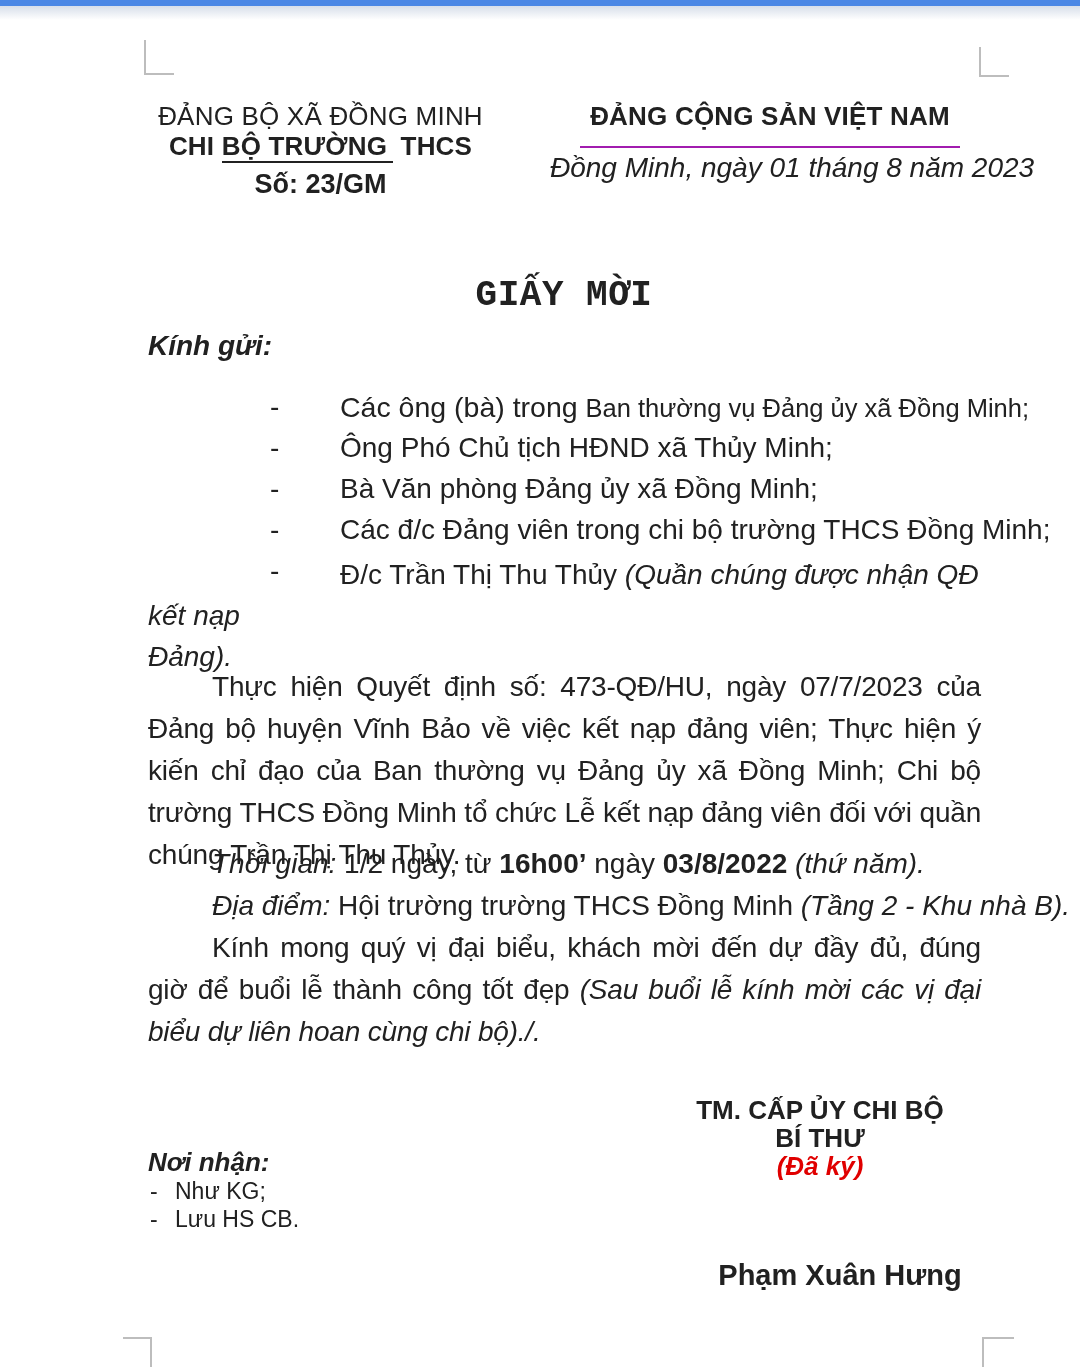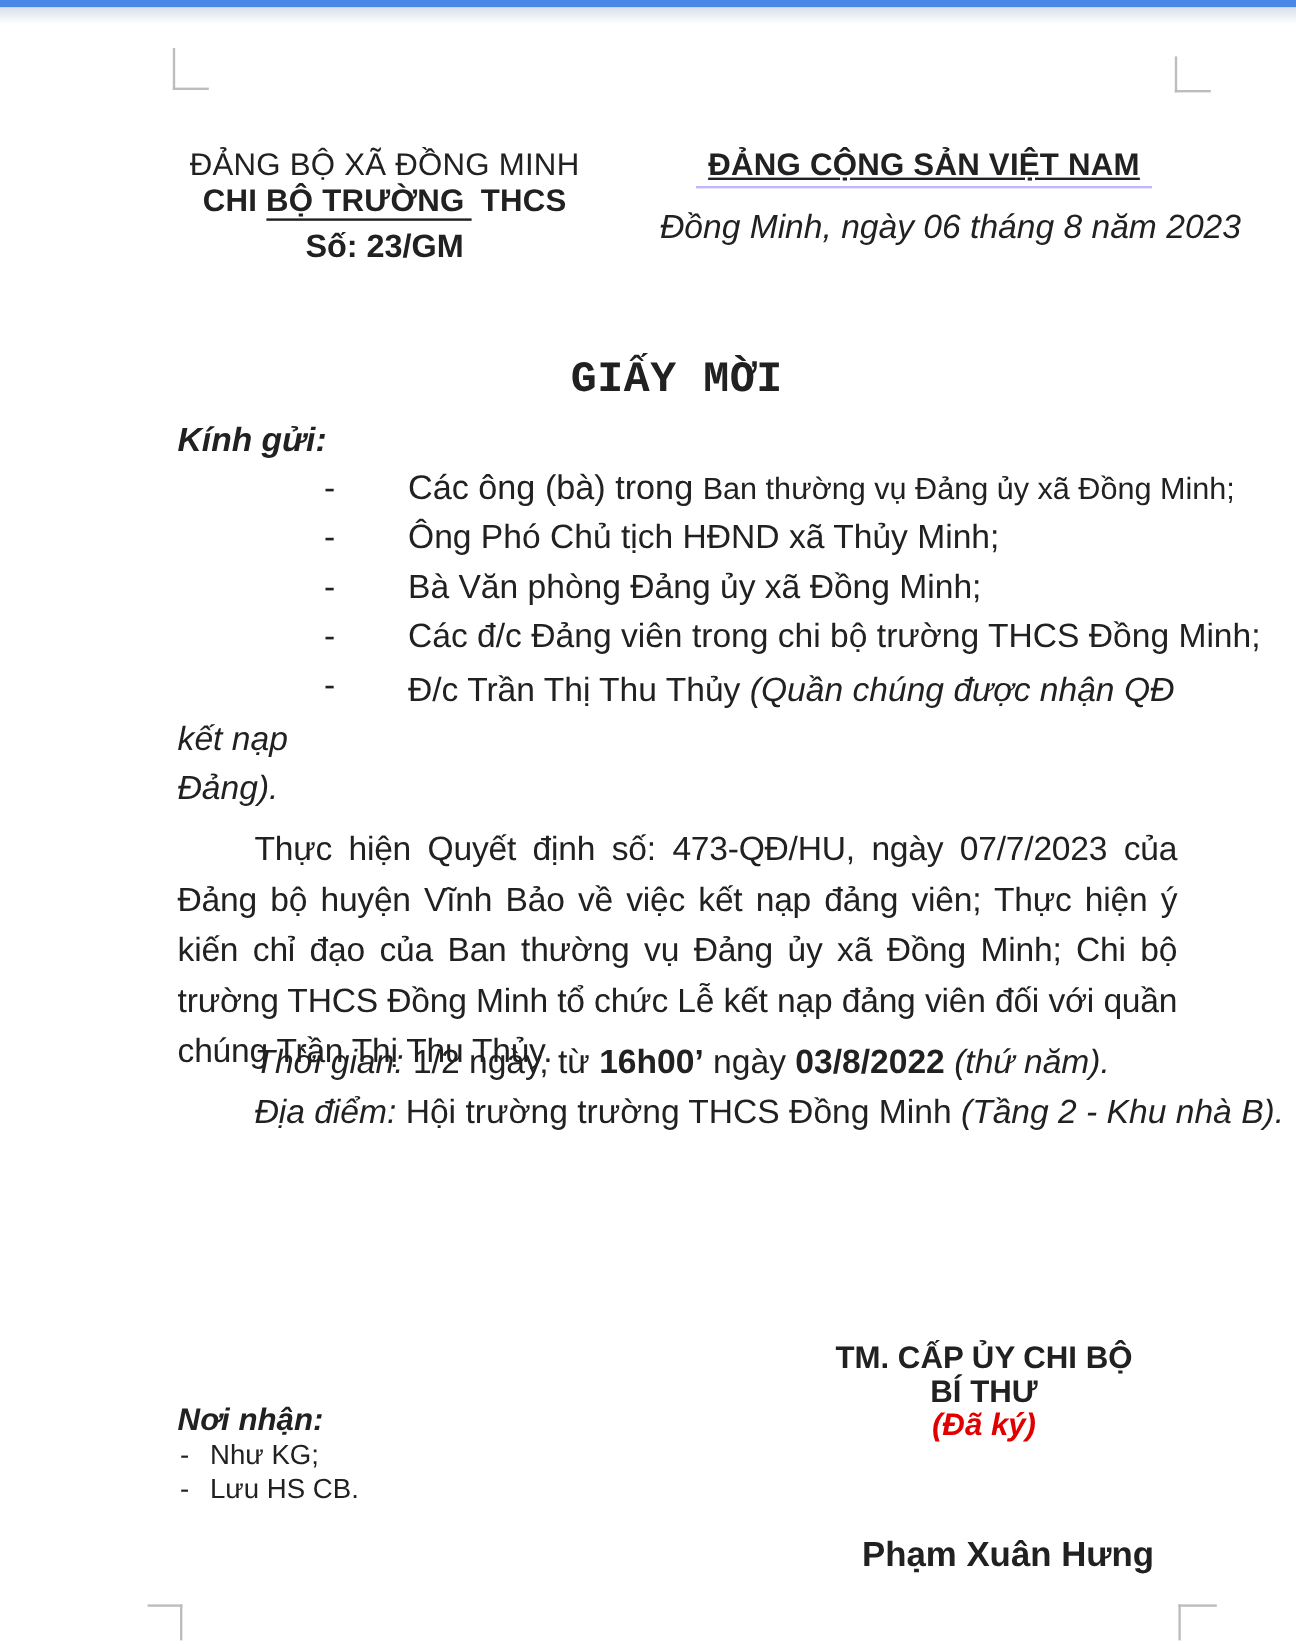--- a/index.html
+++ b/index.html
@@ -15,31 +15,31 @@
   .top-bar{position:absolute;left:0;top:0;width:1080px;height:6px;}
   .top-shadow{position:absolute;left:0;top:6px;width:1080px;height:14px;
     background:linear-gradient(to bottom,rgba(150,170,200,.38),rgba(255,255,255,0));}
   
   .mark{position:absolute;border:0 solid #bdbdbd;}
   .mark.tl{left:144px;top:40px;width:28px;height:33px;border-left-width:2px;border-bottom-width:2px;}
   .mark.tr{left:979px;top:47px;width:28px;height:28px;border-left-width:2px;border-bottom-width:2px;}
   .mark.bl{left:123px;top:1337px;width:27px;height:28px;border-right-width:2px;border-top-width:2px;}
   .mark.br{left:982px;top:1337px;width:30px;height:28px;border-left-width:2px;border-top-width:2px;}
 
-  .abs{position:absolute;margin-top:21px;}
+  .abs{position:absolute;}
   
   .org-block{left:148px;top:101px;width:345px;text-align:center;}
   .org-l1{font-size:26px;line-height:30px;letter-spacing:.2px;}
   .org-l2{font-size:26px;line-height:30px;font-weight:bold;letter-spacing:.2px;}
   .org-l2 .ul{border-bottom:2px solid #212121;padding-right:6px;}
   .doc-num{font-size:27px;line-height:30px;margin-top:8px;font-weight:bold;}
   
   .nat-block{left:550px;top:101px;width:440px;text-align:center;}
   .party-line{font-size:26px;line-height:30px;font-weight:bold;letter-spacing:.2px;}
-  .party-line .ul{border-bottom:2px solid #c4b5fd;padding:0 10px 3px 10px;text-decoration:underline;}
+  .party-line .ul{border-bottom:2px solid #a21caf;padding:0 10px 15px 10px;}
   .date-line{font-size:28px;line-height:34px;font-style:italic;margin-top:20px;white-space:nowrap;}
   .title{left:148px;top:276px;width:832px;text-align:center;font-size:36px;font-weight:bold;line-height:40px;letter-spacing:.5px;font-family:Liberation Mono, monospace;}
 
   .salutation{left:148px;top:329px;font-size:28px;font-weight:bold;font-style:italic;line-height:34px;}
 
   .rec-row{position:absolute;left:148px;width:832px;font-size:28px;line-height:34px;}
   .rec-row .rec-dash{position:absolute;left:122px;top:0;}
   .rec-row .rec-text{position:absolute;left:192px;top:0;white-space:nowrap;}
   .r1{top:390px;} .r2{top:431px;} .r3{top:472px;} .r4{top:513px;} .r5{top:554px;}
   .r1 .lead{font-size:28.5px;}
@@ -79,21 +79,21 @@
   <div class="mark br"></div>
 
   <div class="abs org-block">
     <div class="org-l1">ĐẢNG BỘ XÃ ĐỒNG MINH</div>
     <div class="org-l2"><span>CHI </span><span class="ul">BỘ TRƯỜNG</span><span> THCS</span></div>
     <div class="doc-num">Số: 23/GM</div>
   </div>
 
   <div class="abs nat-block">
     <div class="party-line"><span class="ul">ĐẢNG CỘNG SẢN VIỆT NAM</span></div>
-    <div class="date-line">Đồng Minh, ngày 06 tháng 8 năm 2023</div>
+    <div class="date-line">Đồng Minh, ngày 01 tháng 8 năm 2023</div>
   </div>
 
   <div class="abs title">GIẤY MỜI</div>
 
   <div class="abs salutation">Kính gửi:</div>
 
   <div class="rec-row r1">
     <span class="rec-dash">-</span>
     <span class="rec-text"><span class="lead">Các ông (bà) trong </span><span class="rest">Ban thường vụ Đảng ủy xã Đồng Minh;</span></span>
   </div>
@@ -113,20 +113,21 @@
     <span class="rec-dash">-</span>
     <div class="rec-par"><span class="first-indent"></span><span>Đ/c Trần Thị Thu Thủy </span><span class="it">(Quần chúng được nhận QĐ kết nạp</span><br><span class="it">Đảng).</span></div>
   </div>
 
   <div class="abs body-par">Thực hiện Quyết định số: 473-QĐ/HU, ngày 07/7/2023 của Đảng bộ huyện Vĩnh Bảo về việc kết nạp đảng viên; Thực hiện ý kiến chỉ đạo của Ban thường vụ Đảng ủy xã Đồng Minh; Chi bộ trường THCS Đồng Minh tổ chức Lễ kết nạp đảng viên đối với quần chúng Trần Thị Thu Thủy.</div>
 
   <div class="abs time-line"><span class="it">Thời gian:</span><span> 1/2 ngày, từ </span><span class="b">16h00’</span><span> ngày </span><span class="b">03/8/2022</span><span class="it"> (thứ năm).</span></div>
 
   <div class="abs place-line"><span class="it">Địa điểm:</span><span> Hội trường trường THCS Đồng Minh </span><span class="it">(Tầng 2 - Khu nhà B).</span></div>
 
+  <div class="abs closing-par"><span>Kính mong quý vị đại biểu, khách mời đến dự đầy đủ, đúng giờ để buổi lễ  thành công tốt đẹp </span><span class="it">(Sau buổi lễ kính mời các vị đại biểu dự liên hoan cùng chi bộ)./.</span></div>
 
   <div class="abs sig-block">
     <div class="sig-l1">TM. CẤP ỦY CHI BỘ</div>
     <div class="sig-l2">BÍ THƯ</div>
     <div class="sig-signed" style="color: rgb(224, 0, 0);">(Đã ký)</div>
   </div>
   <div class="abs sig-name">Phạm Xuân Hưng</div>
 
   <div class="abs noti-block">
     <div class="noti-label">Nơi nhận:</div>

